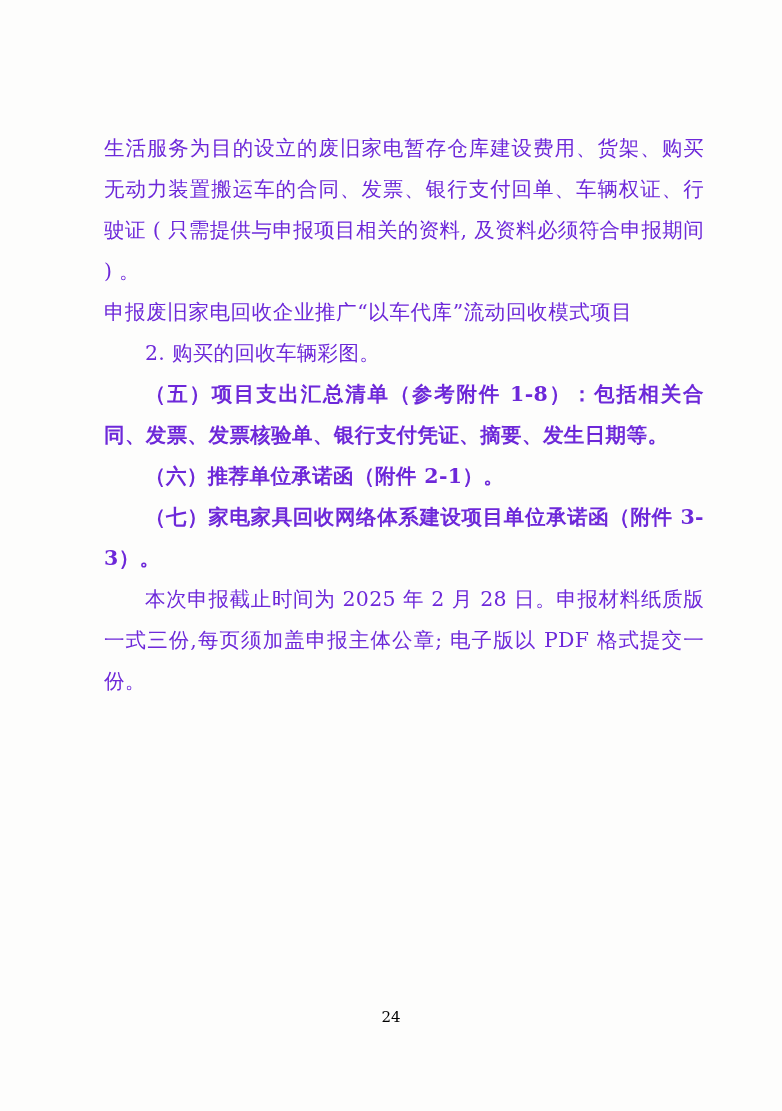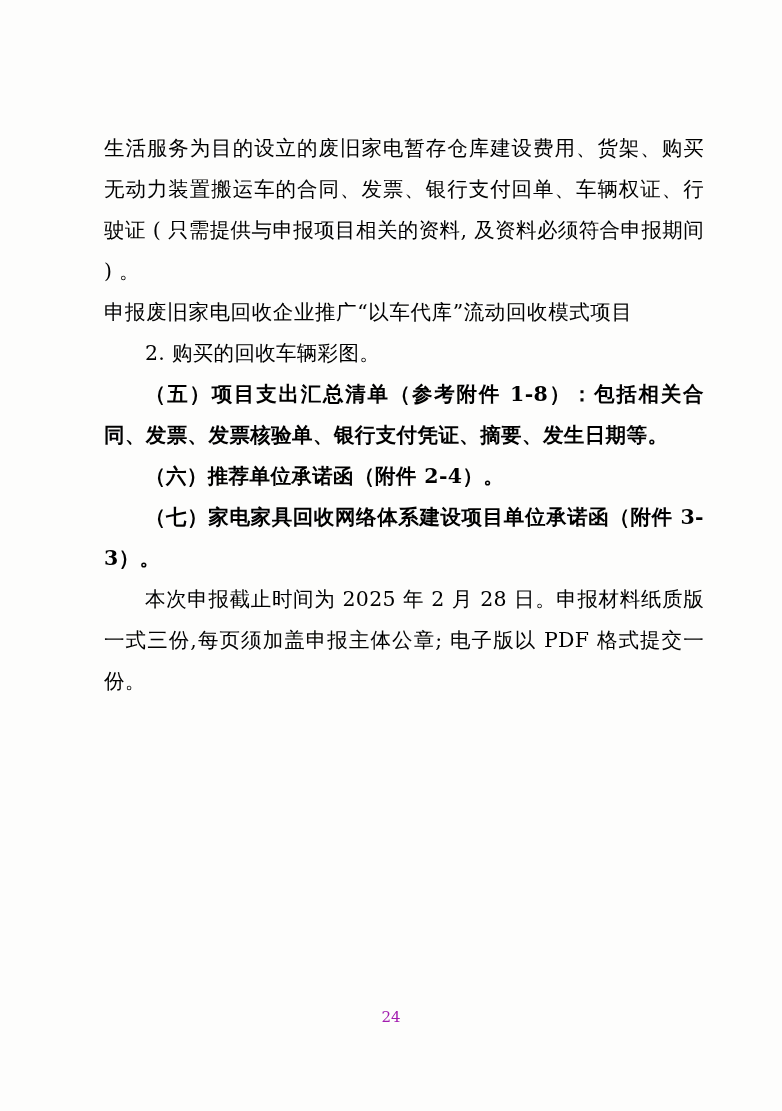--- a/index.html
+++ b/index.html
@@ -28,21 +28,21 @@
     top: 128px;
     width: 600px;
   }
   p {
     margin: 0;
     font-size: 20.5px;
     line-height: 41px;
     letter-spacing: 0.3px;
     text-align: justify;
     text-justify: inter-character;
-    color: #000000;
+    color: #6d28d9;
   }
   p.indent {
     text-indent: 41px;
   }
   p.bold {
     font-weight: normal;
     letter-spacing: 0.6px;
   }
   p.heading {
     font-weight: bold;
@@ -54,31 +54,31 @@
     text-indent: 41px;
     letter-spacing: 0.4px;
   }
   .page-number {
     position: absolute;
     left: 0;
     top: 1008px;
     width: 782px;
     text-align: center;
     font-size: 15px;
-    color: #a21caf;
+    color: #000000;
     font-family: "DejaVu Serif", "Liberation Serif", serif;
   }
 </style>
 </head>
 <body>
 
 <div class="page">
   <div class="content">
     <p class="">生活服务为目的设立的废旧家电暂存仓库建设费用、货架、购买无动力装置搬运车的合同、发票、银行支付回单、车辆权证、行驶证 ( 只需提供与申报项目相关的资料, 及资料必须符合申报期间 ) 。</p>
     <p class="bold">申报废旧家电回收企业推广“以车代库”流动回收模式项目</p>
     <p class="indent">2. 购买的回收车辆彩图。</p>
     <p class="bold-indent">（五）项目支出汇总清单（参考附件 1-8）：包括相关合同、发票、发票核验单、银行支付凭证、摘要、发生日期等。</p>
-    <p class="bold-indent">（六）推荐单位承诺函（附件 2-4）。</p>
+    <p class="bold-indent">（六）推荐单位承诺函（附件 2-1）。</p>
     <p class="bold-indent">（七）家电家具回收网络体系建设项目单位承诺函（附件 3-3）。</p>
     <p class="indent">本次申报截止时间为 2025 年 2 月 28 日。申报材料纸质版一式三份,每页须加盖申报主体公章; 电子版以 PDF 格式提交一份。</p>
   </div>
   <div class="page-number">24</div>
 </div>
 
 </body></html>

